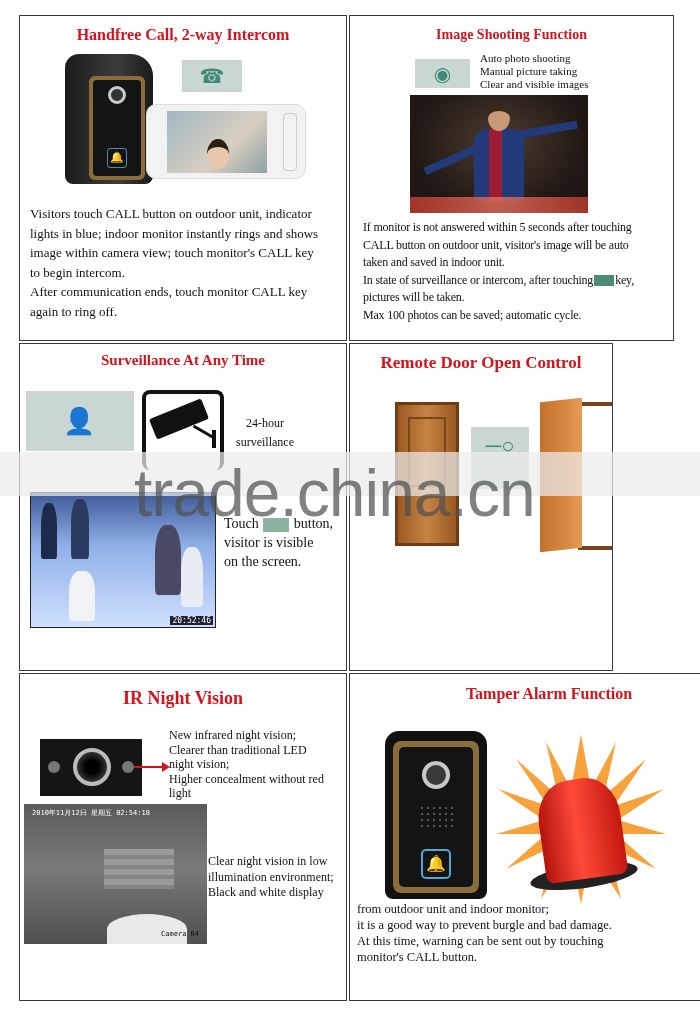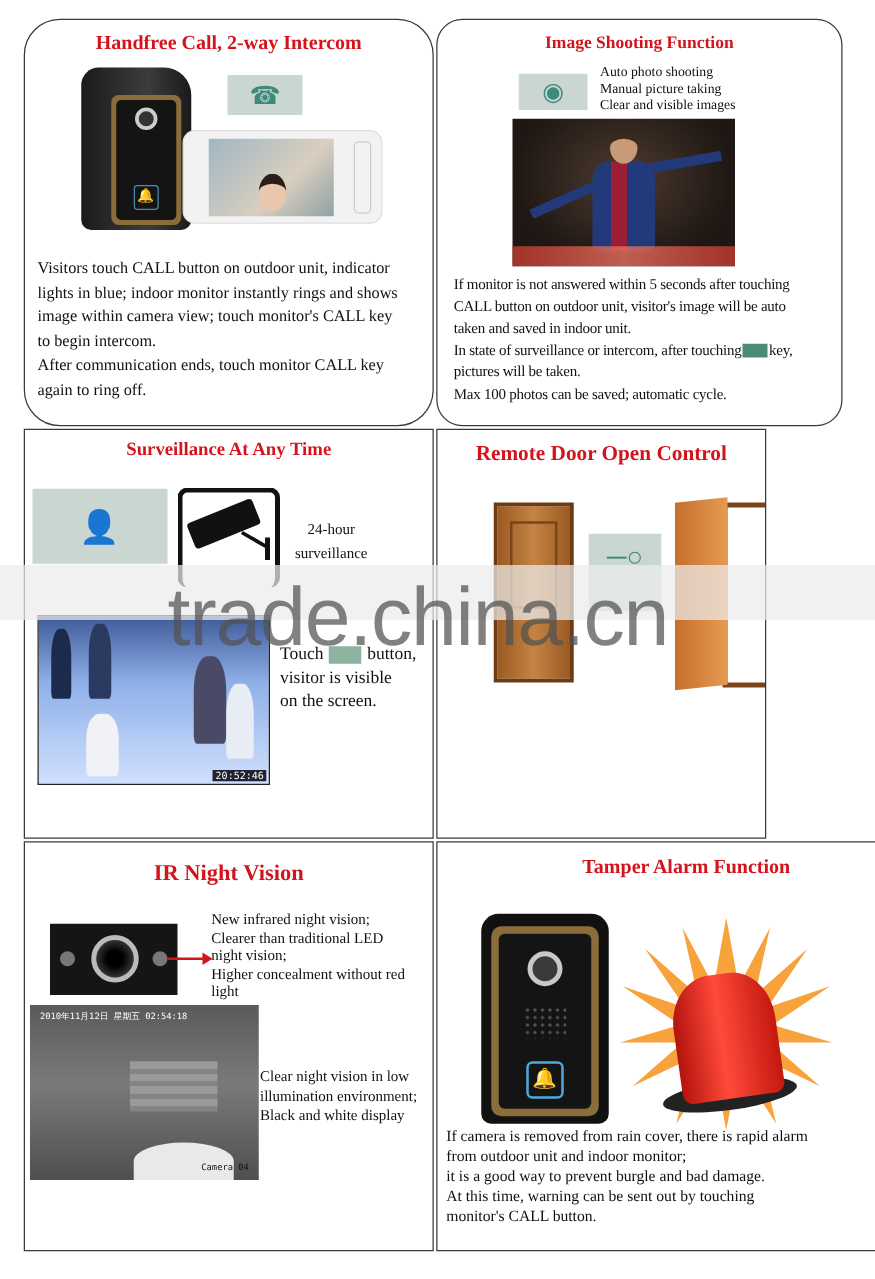--- a/index.html
+++ b/index.html
@@ -4,36 +4,36 @@
 <style>
   * { box-sizing: border-box; margin: 0; padding: 0; }
   html, body { width: 700px; height: 1023px; background: #ffffff; overflow: hidden; }
   body { position: relative; font-family: "Liberation Serif", "DejaVu Serif", serif; color: #111; }
 
   .panel { position: absolute; border: 1.5px solid #3a3a3a; background: #fff; overflow: hidden; }
   .title { position: absolute; left: 0; right: 0; text-align: center; color: #d4141c; font-weight: bold; font-family: "Liberation Serif", serif; }
   .txt { position: absolute; font-size: 13px; line-height: 18px; color: #111; }
 
   
-  #p1 { left: 19px; top: 15px; width: 328px; height: 326px; border-radius: 29px; }
+  #p1 { left: 19px; top: 15px; width: 328px; height: 326px; }
   #p1 .title { top: 10px; font-size: 16px; }
   .door-unit { position: absolute; left: 45px; top: 38px; width: 90px; height: 132px; }
   .du-cover { position: absolute; left: 0; top: 0; width: 88px; height: 130px; background: linear-gradient(90deg,#1a1a1a,#3c3c3c 60%,#1a1a1a); border-radius: 14px 22px 8px 8px; }
   .du-body { position: absolute; left: 24px; top: 22px; width: 56px; height: 104px; background: #8a6d3b; border-radius: 6px; }
   .du-face { position: absolute; left: 4px; top: 4px; width: 48px; height: 96px; background: #141414; border-radius: 4px; }
   .du-lens { position: absolute; left: 15px; top: 6px; width: 18px; height: 18px; border-radius: 50%; border: 3px solid #ccc; background: #333; }
   .du-bell { position: absolute; left: 14px; top: 68px; width: 20px; height: 20px; border: 1.5px solid #4a8bb3; border-radius: 3px; color: #4a8bb3; font-size: 11px; text-align: center; line-height: 17px; }
   .key-tile { position: absolute; background: #c9d6d2; display: flex; align-items: center; justify-content: center; color: #3e8a7a; }
   .monitor { position: absolute; left: 126px; top: 88px; width: 160px; height: 75px; background: #f2f2f2; border: 1px solid #ddd; border-radius: 10px; }
   .monitor-screen { position: absolute; left: 20px; top: 6px; width: 100px; height: 62px; background: linear-gradient(135deg,#9fb7c4,#d9cfbf 60%,#8fa2a6); }
   .face { position: absolute; left: 40px; top: 28px; width: 22px; height: 30px; border-radius: 50%; background: #e8c7ad; border-top: 8px solid #2b1d17; }
   .monitor-btns { position: absolute; right: 8px; top: 8px; width: 14px; height: 58px; border: 1px solid #ccc; border-radius: 4px; }
 
   
-  #p2 { left: 349px; top: 15px; width: 325px; height: 326px; border-radius: 21px; }
+  #p2 { left: 349px; top: 15px; width: 325px; height: 326px; }
   #p2 .title { top: 11px; font-size: 14px; }
   .photo-messi { position: absolute; left: 60px; top: 79px; width: 178px; height: 118px; background: radial-gradient(ellipse at 50% 40%, #4d3b30 0%, #1f1713 70%); }
   .messi-body { position: absolute; left: 64px; top: 34px; width: 50px; height: 72px; background: linear-gradient(90deg,#233a7a 0 30%,#9c1e34 30% 55%,#233a7a 55%); border-radius: 14px 14px 4px 4px; }
   .messi-head { position: absolute; left: 78px; top: 10px; width: 22px; height: 26px; border-radius: 50%; background: #c99a78; border-top: 6px solid #3a2818; }
   .messi-arm-l { position: absolute; left: 10px; top: 48px; width: 60px; height: 8px; background: #233a7a; transform: rotate(-24deg); transform-origin: right center; }
   .messi-arm-r { position: absolute; left: 108px; top: 36px; width: 60px; height: 8px; background: #233a7a; transform: rotate(-10deg); transform-origin: left center; }
   .photo-banner { position: absolute; left: 0; bottom: 0; width: 100%; height: 16px; background: linear-gradient(90deg,#c23a2e,#e6705f,#c23a2e); opacity: .8; }
   .inline-cam { display: inline-block; width: 20px; height: 11px; background: #4b8d74; vertical-align: middle; margin: 0 1px; }
 
   
@@ -217,21 +217,20 @@
       <div class="du2-bell">🔔</div>
     </div>
       </div>
   </div>
   <svg class="siren-burst" viewBox="0 0 170 170">
     <polygon fill="#f7a23a" points="85,0 95,55 120,8 108,62 150,25 118,72 168,55 122,86 170,100 120,100 160,135 112,112 125,165 95,118 85,170 75,118 45,165 58,112 10,135 50,100 0,100 48,86 2,55 52,72 20,25 62,62 50,8 75,55"></polygon>
   </svg>
   <div class="siren-base"></div>
   <div class="siren"></div>
   <div class="txt" style="left:7px;top:227px;font-size:12.5px;line-height:16px;">
-    <div>If camera is removed from rain cover, there is rapid alarm</div>
     <div>from outdoor unit and indoor monitor;</div>
     <div>it is a good way to prevent burgle and bad damage.</div>
     <div>At this time, warning can be sent out by touching</div>
     <div>monitor's CALL button.</div>
   </div>
 </section>
 
 <div class="watermark-band"></div>
 <div class="watermark">trade.china.cn</div>
 

